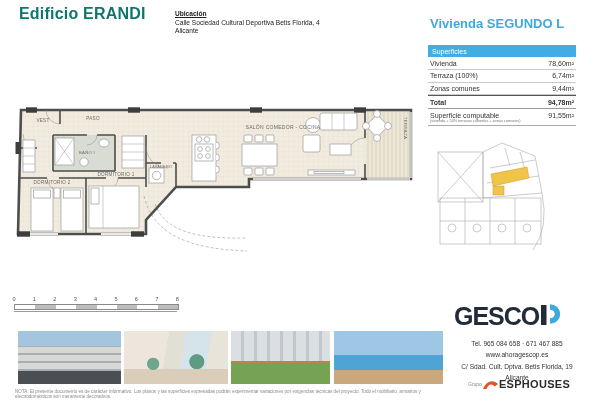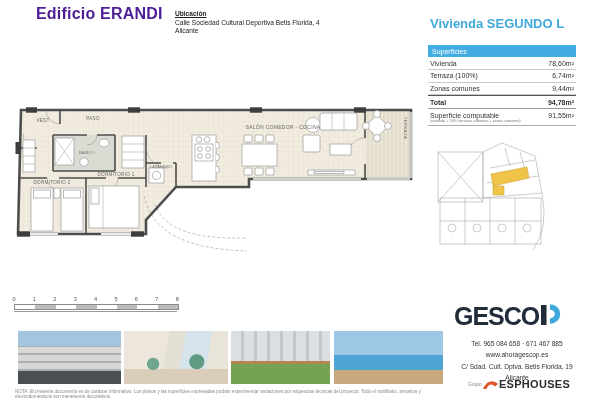--- a/index.html
+++ b/index.html
@@ -1,21 +1,21 @@
 <!DOCTYPE html>
 <html><head>
 <meta charset="utf-8">
 <style>
   html,body{margin:0;padding:0;background:#fff;}
   #page{position:relative;width:600px;height:400px;background:#ffffff;overflow:hidden;
         font-family:"Liberation Sans",sans-serif;color:#333;}
   .abs{position:absolute;}
 
   
-  #title{left:36px;top:5px;font-size:16px;font-weight:bold;color:#4c1d95;letter-spacing:.2px;}
+  #title{left:19px;top:5px;font-size:16px;font-weight:bold;color:#0f766e;letter-spacing:.2px;}
   #loc{left:175px;top:10px;width:200px;font-size:6.6px;line-height:8.6px;color:#222;}
   #loc .lbl{font-weight:bold;text-decoration:underline;}
   #unit-title{left:430px;top:16px;font-size:13px;font-weight:bold;color:#3fa9dc;}
 
   
   #surf{left:428px;top:45px;width:148px;font-size:7px;}
   #surf .hd{background:#41ade2;color:#fff;padding:2.5px 4px;font-size:7px;}
   .srow{display:flex;justify-content:space-between;padding:2.6px 2px 2.2px 2px;
         border-bottom:.5px solid #c9c9c9;align-items:baseline;}
   .srow.total{border-top:1px solid #555;border-bottom:.5px solid #999;font-weight:bold;}

